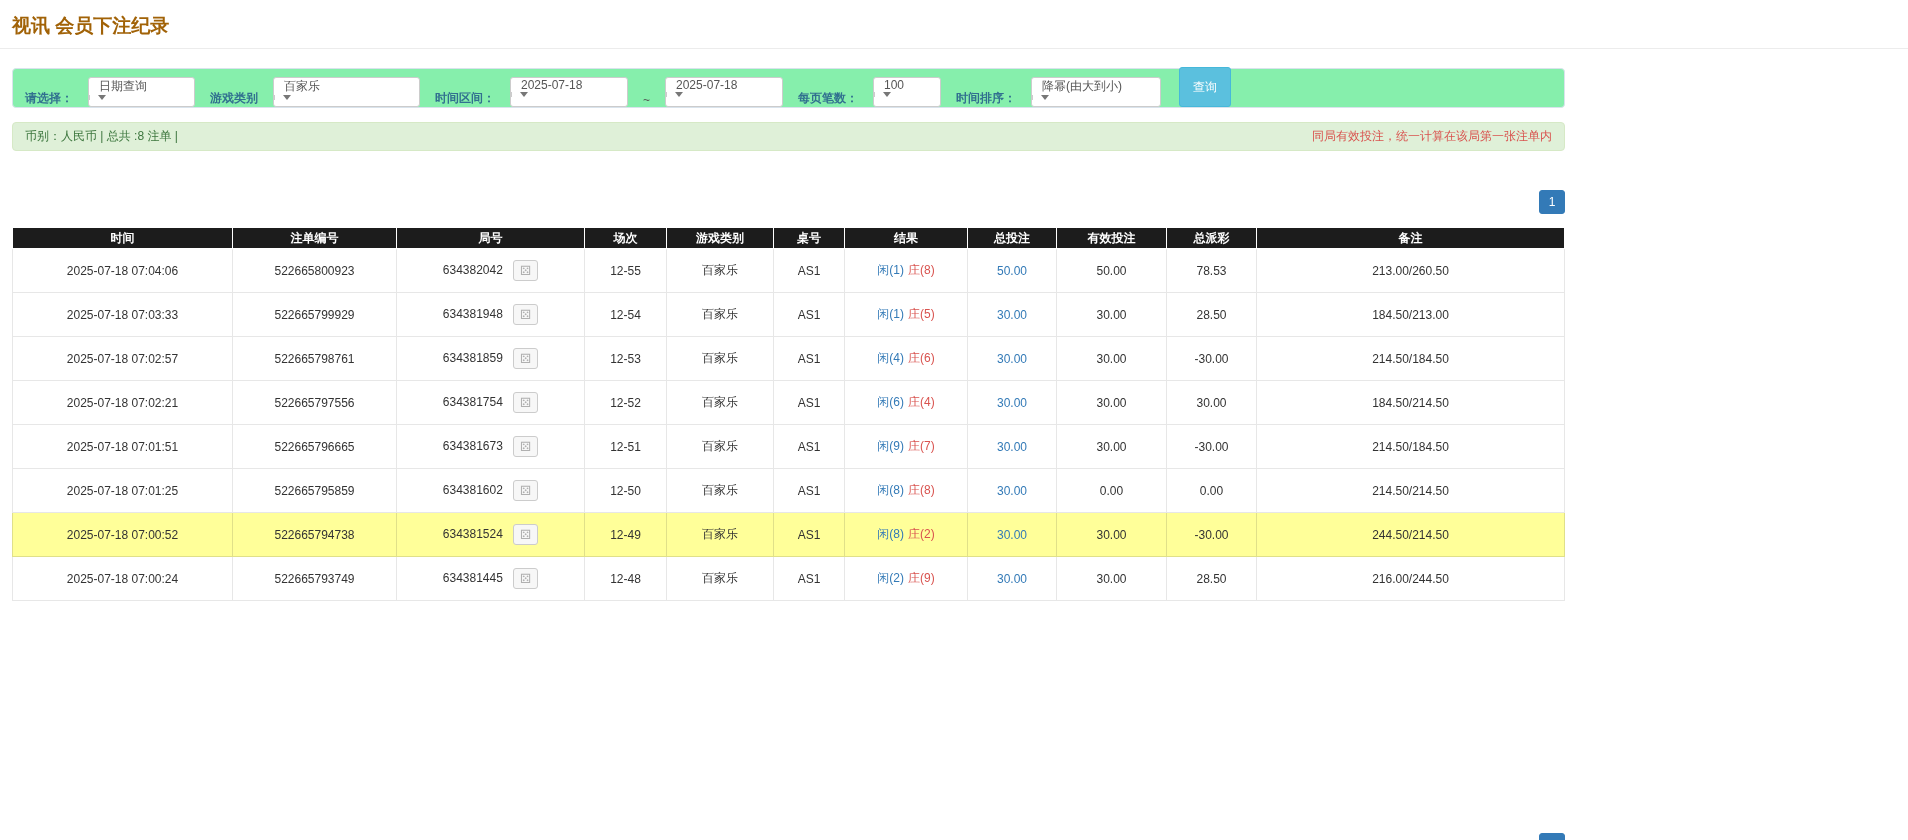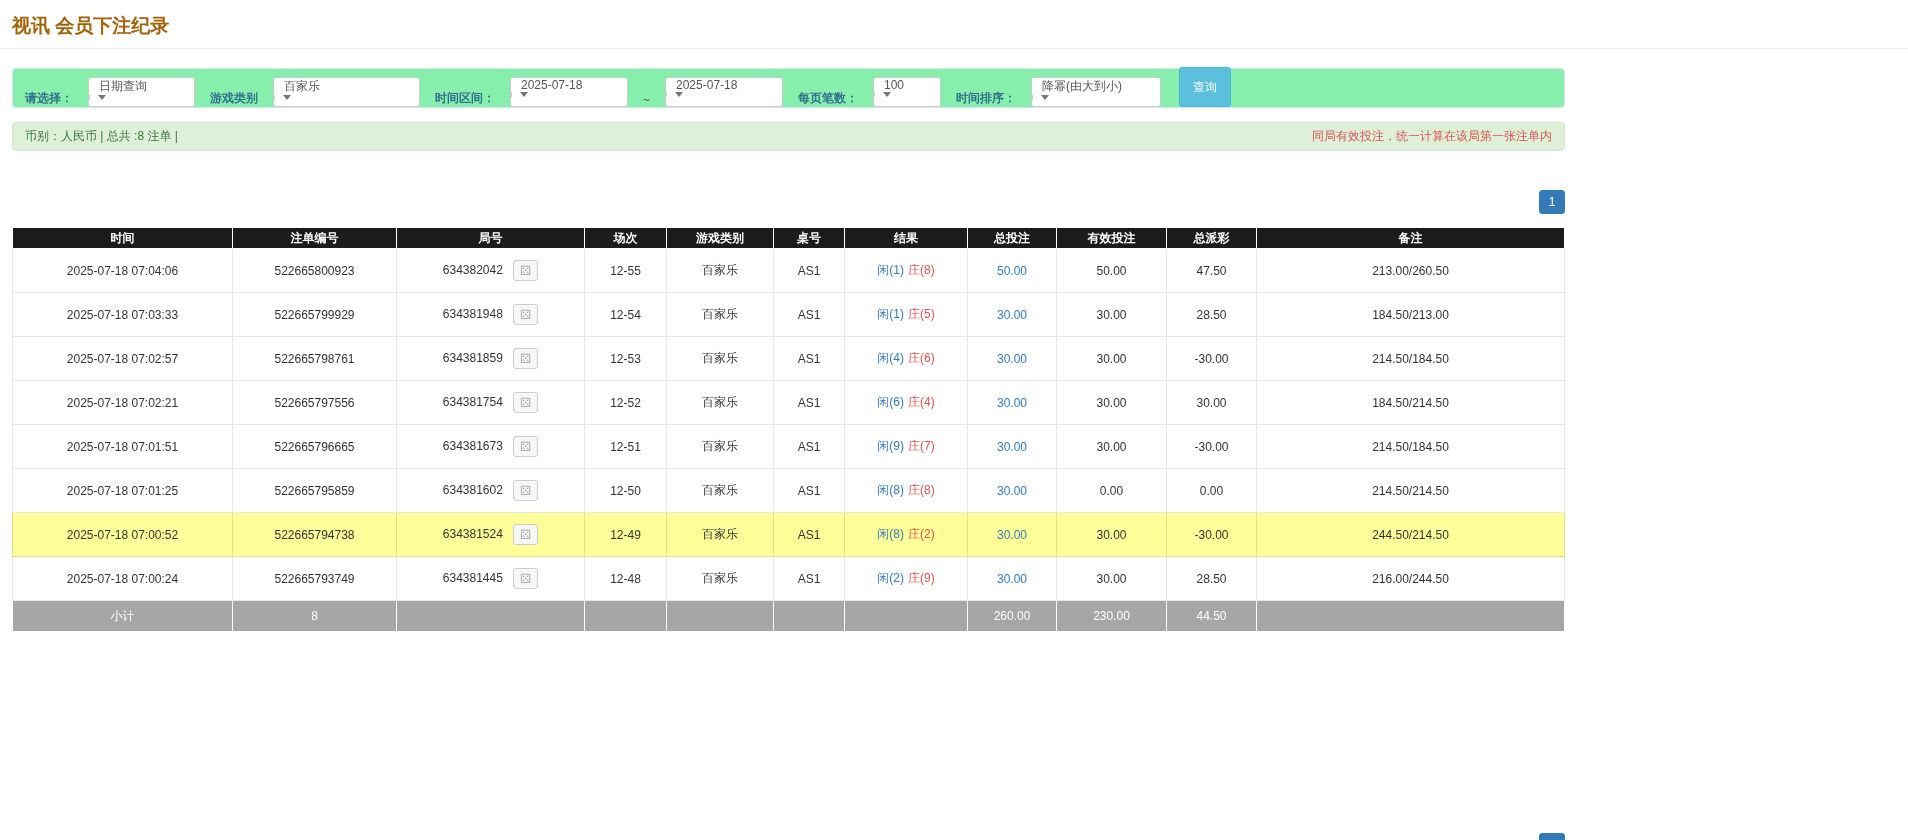--- a/index.html
+++ b/index.html
@@ -257,21 +257,21 @@
     <td>12-55</td>
     <td>百家乐</td>
     <td>AS1</td>
     <td>
       <span class="result-player">闲(1)</span><span class="result-banker">庄(8)</span>
     </td>
     <td>
       <span class="bet-link">50.00</span>
     </td>
     <td>50.00</td>
-    <td>47.50</td>
+    <td>78.53</td>
     <td>213.00/260.50</td>
   </tr>
         <tr class="data-row">
     <td>2025-07-18 07:03:33</td>
     <td>522665799929</td>
     <td>
       <span>634381948</span>
       <span class="video-btn">⚄</span>
     </td>
     <td>12-54</td>
@@ -402,33 +402,20 @@
     </td>
     <td>
       <span class="bet-link">30.00</span>
     </td>
     <td>30.00</td>
     <td>28.50</td>
     <td>216.00/244.50</td>
   </tr>
       </tbody>
     <tfoot>
-      <tr class="footer-row">
-        <td>小计</td>
-        <td>8</td>
-        <td></td>
-        <td></td>
-        <td></td>
-        <td></td>
-        <td></td>
-        <td>260.00</td>
-        <td>230.00</td>
-        <td>44.50</td>
-        <td></td>
-      </tr>
     </tfoot>
   </table>
 
   <div class="pagination-bottom">
     <span class="page-btn">1</span>
   </div>
 
 </div>
 
 </body></html>

